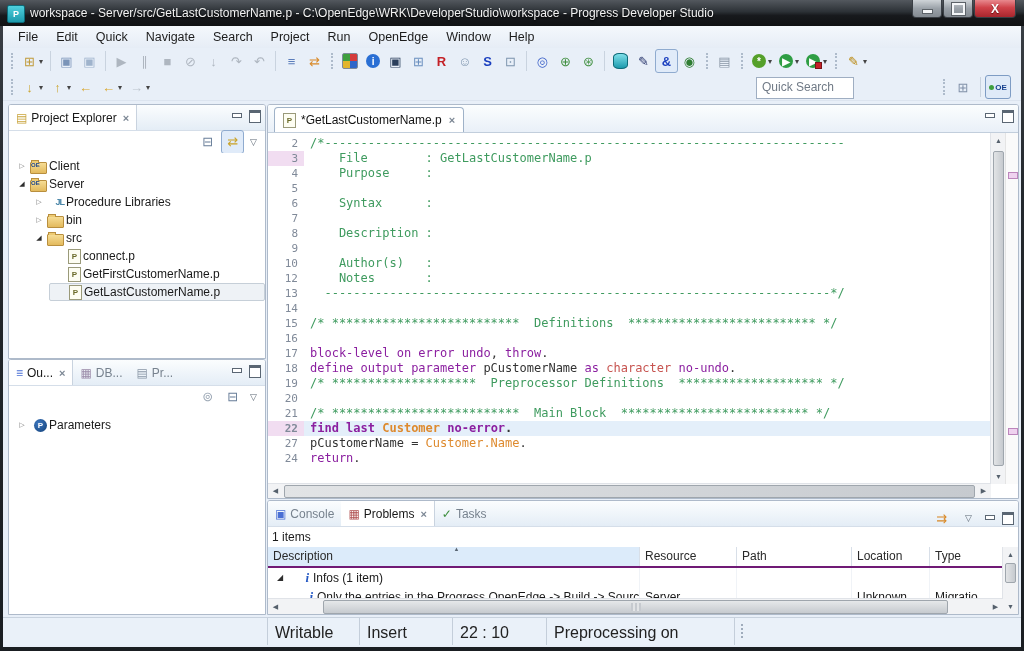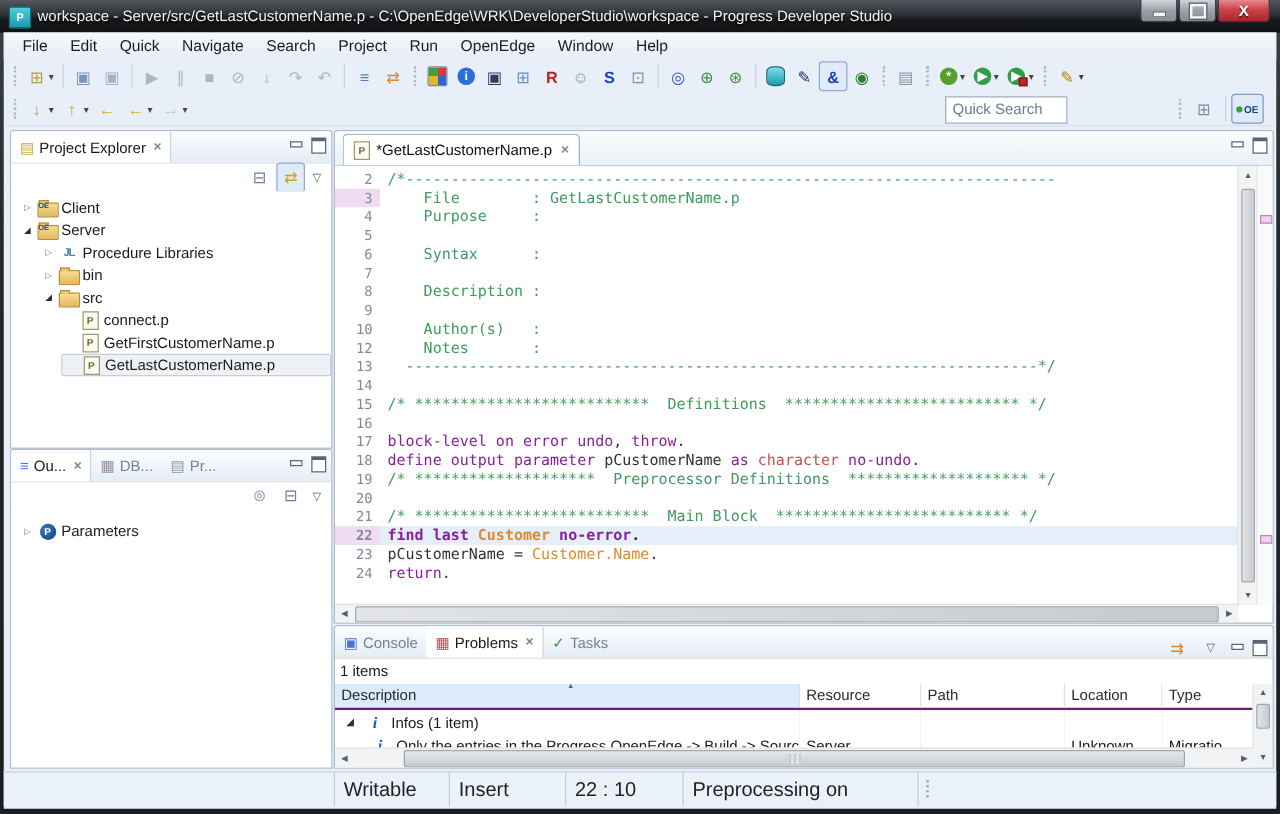--- a/index.html
+++ b/index.html
@@ -62,21 +62,21 @@
   .btn-min::after{content:"";position:absolute;left:1px;top:1px;width:8px;height:3px;background:#fff;border:1px solid #5A6673;}
   .btn-max{width:10px;height:9px;border:1px solid #5A6673;border-top-width:3px;background:#fff;}
   .ptools{position:absolute;left:0;right:0;top:26px;height:21px;display:flex;justify-content:flex-end;align-items:center;padding-right:4px;gap:2px;background:#fff;}
   .vmenu{font-size:9px;color:#5A6673;padding:0 4px;}
   
   .tree{position:absolute;left:0;right:0;bottom:0;overflow:hidden;background:#fff;}
   .trow{display:flex;align-items:center;height:18px;white-space:nowrap;}
   .trow.sel{background:#EEF2F6;border:1px solid #C6CFD8;border-radius:2px;height:16px;}
   .exp{width:14px;text-align:center;font-size:7px;color:#767676;flex:none;}
   .exp.open{color:#2e2e2e;}
-  .tico{width:18px;flex:none;display:flex;align-items:center;justify-content:center;position:relative;}
+  .tico{width:18px;flex:none;display:flex;align-items:center;justify-content:flex-end;position:relative;}
   .tlabel{padding-left:2px;font-size:12px;color:#1a1a1a;}
   .fold{width:15px;height:10px;background:linear-gradient(#F6DD95,#E3BA5D);border:1px solid #B98F3E;border-radius:1px;position:relative;margin-top:3px;}
   .fold::before{content:"";position:absolute;top:-3px;left:0px;width:6px;height:2px;background:#EDCB74;border:1px solid #B98F3E;border-bottom:none;}
   .oeb{position:absolute;left:0px;top:-1px;font-size:6px;font-weight:bold;color:#17408B;}
   .pf{width:11px;height:13px;background:#fdfdf2;border:1px solid #9A9A7A;font-size:8px;font-weight:bold;color:#6B6B2A;
     display:inline-flex;align-items:center;justify-content:center;flex:none;}
   .jl{font-size:9px;font-weight:bold;color:#4A86A8;letter-spacing:-1px;}
   .pcirc{width:13px;height:13px;border-radius:50%;background:radial-gradient(circle at 35% 35%,#3d77c0,#113f76);color:#fff;
     font-size:8px;font-weight:bold;display:inline-flex;align-items:center;justify-content:center;}
   .iinfo{font-family:"Liberation Serif",serif;font-weight:bold;font-style:italic;color:#2458C3;font-size:13px;}
@@ -454,21 +454,21 @@
             <div class="cl"><span class="ln">13</span><span class="lt"><span class="tk-comment">  ----------------------------------------------------------------------*/</span></span></div>
             <div class="cl"><span class="ln">14</span><span class="lt"></span></div>
             <div class="cl"><span class="ln">15</span><span class="lt"><span class="tk-comment">/* **************************  Definitions  ************************** */</span></span></div>
             <div class="cl"><span class="ln">16</span><span class="lt"></span></div>
             <div class="cl"><span class="ln">17</span><span class="lt"><span class="tk-kw">block-level on error undo</span><span class="tk-plain">, </span><span class="tk-kw">throw</span><span class="tk-plain">.</span></span></div>
             <div class="cl"><span class="ln">18</span><span class="lt"><span class="tk-kw">define output parameter </span><span class="tk-plain">pCustomerName </span><span class="tk-kw">as </span><span class="tk-type">character </span><span class="tk-kw">no-undo</span><span class="tk-plain">.</span></span></div>
             <div class="cl"><span class="ln">19</span><span class="lt"><span class="tk-comment">/* ********************  Preprocessor Definitions  ******************** */</span></span></div>
             <div class="cl"><span class="ln">20</span><span class="lt"></span></div>
             <div class="cl"><span class="ln">21</span><span class="lt"><span class="tk-comment">/* **************************  Main Block  ************************** */</span></span></div>
             <div class="cl cur"><span class="ln annot">22</span><span class="lt"><span class="tk-kw">find last </span><span class="tk-db">Customer </span><span class="tk-kw">no-error</span><span class="tk-plain">.</span></span></div>
-            <div class="cl"><span class="ln">23</span><span class="lt"><span class="tk-plain">pCustomerName = </span><span class="tk-db">Customer.Name</span><span class="tk-plain">.</span></span></div>
+            <div class="cl"><span class="ln">27</span><span class="lt"><span class="tk-plain">pCustomerName = </span><span class="tk-db">Customer.Name</span><span class="tk-plain">.</span></span></div>
             <div class="cl"><span class="ln">24</span><span class="lt"><span class="tk-kw">return</span><span class="tk-plain">.</span></span></div>
           </div>
       </div>
 
       <div class="vsb" style="top:28px;bottom:14px;right:12px;">
         <div class="sar">▲</div>
         <div class="vthumb" style="top:18px;bottom:18px;"></div>
         <div class="sar" style="position:absolute;bottom:0;">▼</div>
       </div>
 

